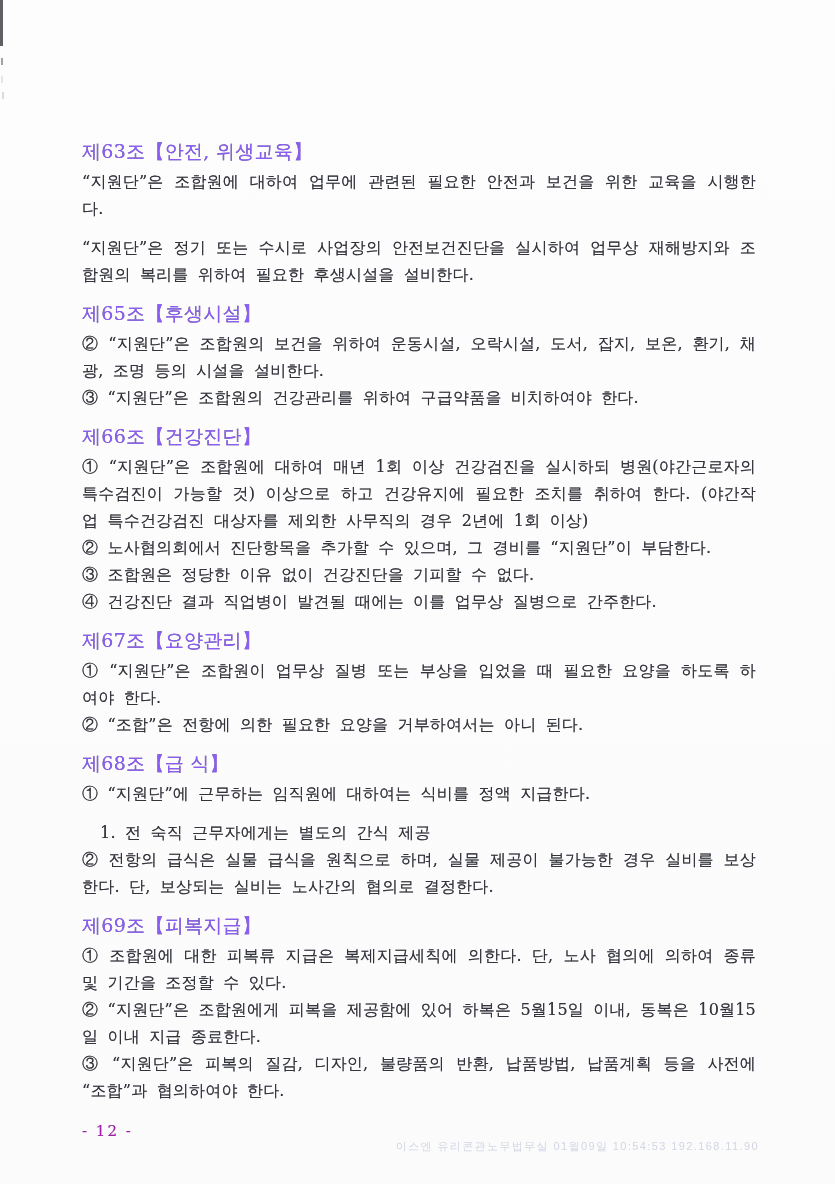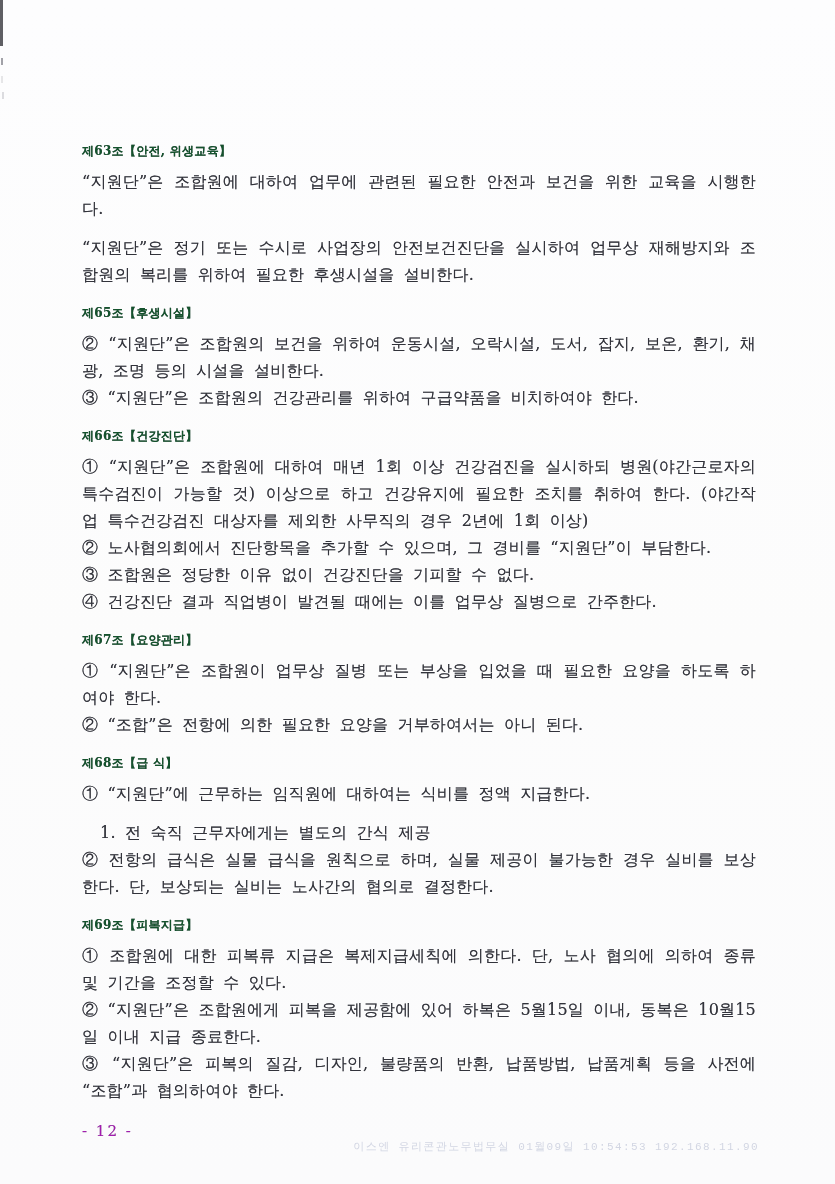--- a/index.html
+++ b/index.html
@@ -46,24 +46,24 @@
     left: 82px;
     top: 138px;
     width: 674px;
     color: #32333b;
   }
   section.article {
     margin: 0 0 12px 0;
   }
   h2.article-heading {
     margin: 0 0 3px 0;
-    font-size: 12px;
+    font-size: 19px;
     line-height: 27px;
-    font-weight: 700;
-    color: #14532d;
+    font-weight: 400;
+    color: #8b5cf6;
     letter-spacing: 0.3px;
     text-shadow: 0 0 0.5px rgba(35,36,43,.65);
   }
   p.clause {
     margin: 0;
     font-size: 16px;
     line-height: 27px;
     text-align: justify;
     word-spacing: 4px;
     letter-spacing: 0.2px;
@@ -94,21 +94,21 @@
   .watermark {
     position: absolute;
     right: 76px;
     top: 17px;
     font-size: 11px;
     color: #b7bdd2;
     opacity: .6;
     letter-spacing: 1.4px;
     filter: blur(0.4px);
     white-space: nowrap;
-    font-family: Liberation Mono, monospace;
+    font-family: Liberation Sans, sans-serif;
   }
 </style>
 </head>
 <body>
 
 <div class="page-surface"></div>
 <div class="scan-edge"></div>
 <div class="scan-speck"></div>
 
 <main class="content">

